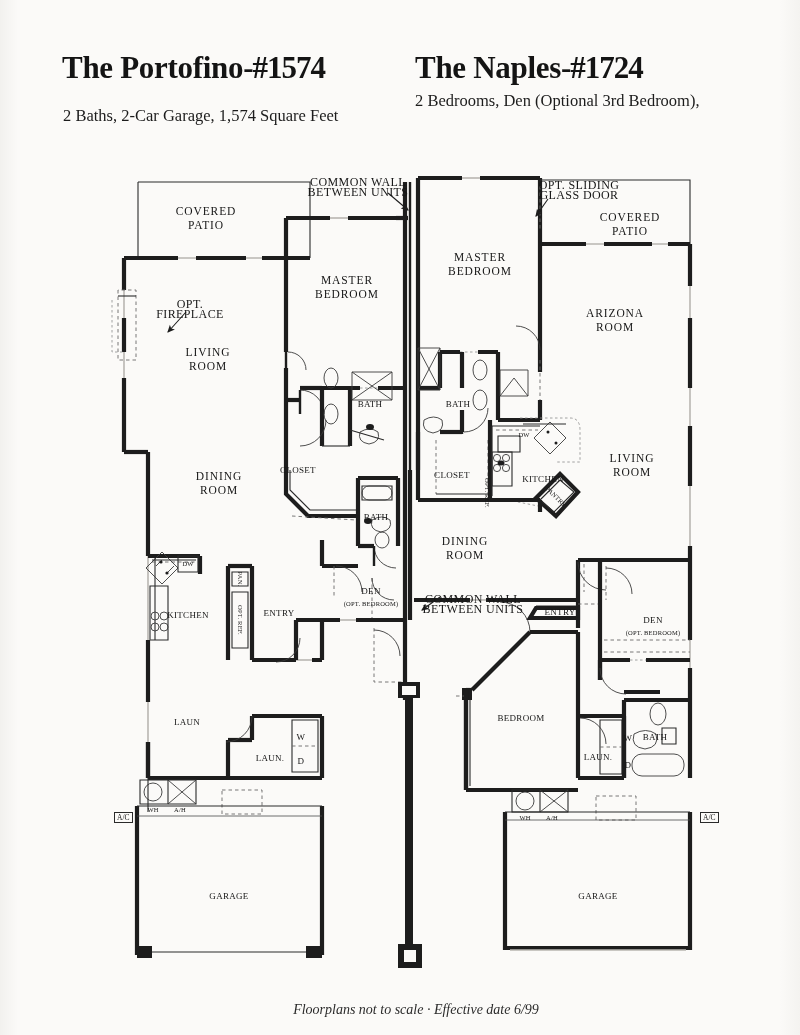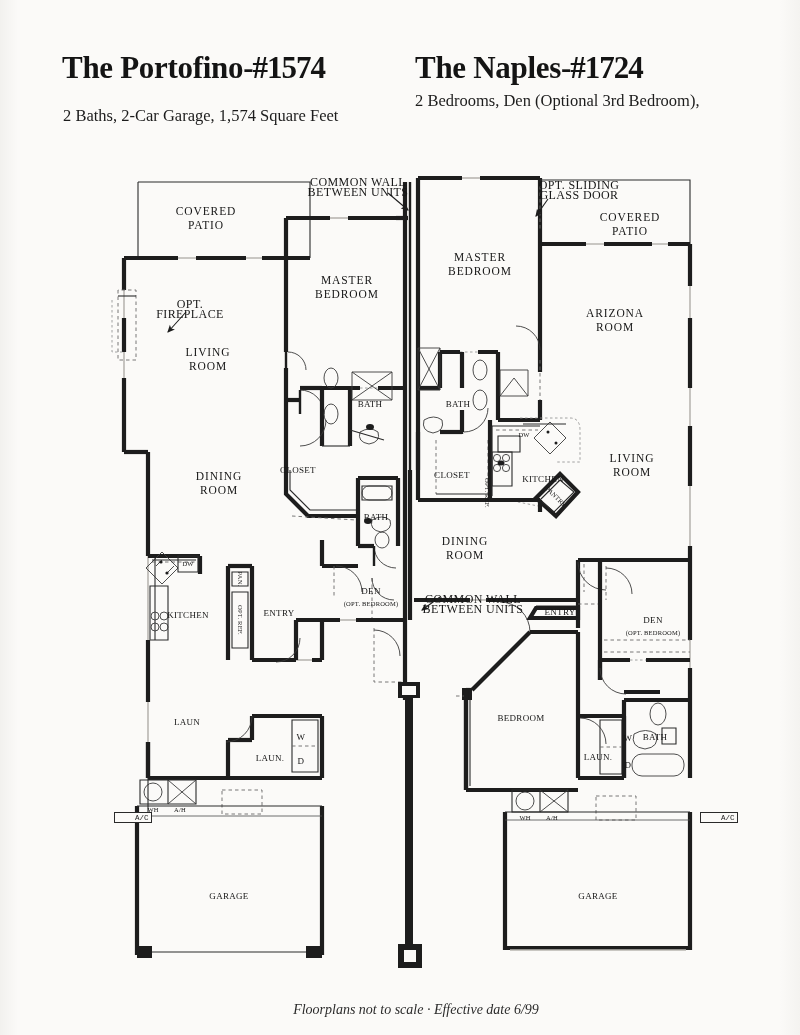--- a/index.html
+++ b/index.html
@@ -73,24 +73,24 @@
     font-size:30px;
     letter-spacing:2px;
     color:#8d8d8d;
     opacity:.55;
     -webkit-text-stroke:0.7px #8d8d8d;
     color:transparent;
     white-space:nowrap;
   }
   .boxlbl{
     position:absolute;
-    font-family:Liberation Mono, monospace;
+    font-family:Liberation Serif, serif;
     font-size:7.5px;
     border:1px solid #2a2a2a;
-    padding:1px 2px 0 20px;
+    padding:1px 2px 0 2px;
     background:#fbfaf8;
     line-height:8px;
     color:#171717;
   }
 </style>
 </head>
 <body>
 
 <div id="sheet">
 

